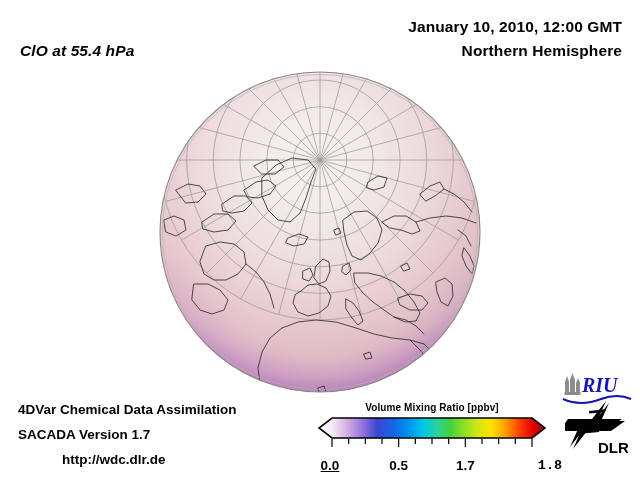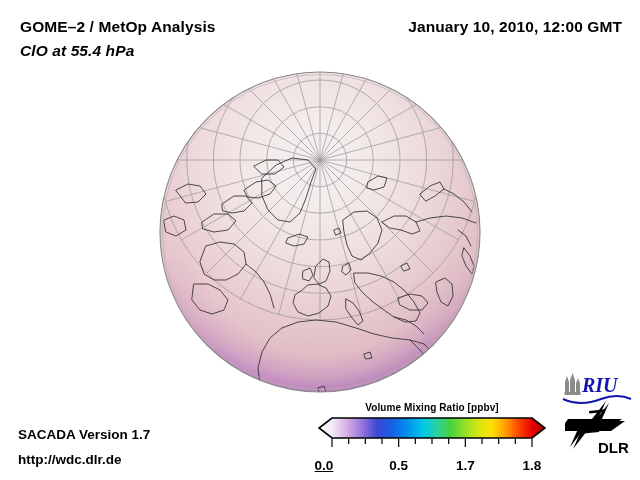--- a/index.html
+++ b/index.html
@@ -19,21 +19,21 @@
   .hdr { position: absolute; font-weight: bold; font-size: 15.5px; letter-spacing: 0.1px; white-space: nowrap; }
   #hdr-title      { left: 20px;  top: 18px; }
   #hdr-subtitle   { left: 20px;  top: 42px; font-style: italic; }
   #hdr-datetime   { right: 18px; top: 18px; text-align: right; }
   #hdr-region     { right: 18px; top: 42px; text-align: right; }
 
   
   .foot { position: absolute; left: 18px; font-weight: bold; font-size: 13.5px; white-space: nowrap; }
   #foot-line1 { top: 402px; }
   #foot-line2 { top: 427px; }
-  #foot-line3 { top: 452px; }
+  #foot-line3 { top: 452px; margin-left: 44px; }
 
   
   #globe-wrap {
     position: absolute;
     left: 158px; top: 70px;
     width: 324px; height: 324px;
   }
   #globe-wrap svg { display: block; }
 
   
@@ -55,23 +55,23 @@
 
   
   #riu-logo { position: absolute; left: 560px; top: 371px; width: 74px; height: 36px; }
   #dlr-logo { position: absolute; left: 565px; top: 397px; width: 70px; height: 62px; }
 </style>
 </head>
 <body>
 
 <div id="stage">
 
-  <div class="hdr" id="hdr-title">GOME–2 / MetOp Analysis</div>
   <div class="hdr" id="hdr-subtitle">ClO at 55.4 hPa</div>
   <div class="hdr" id="hdr-datetime">January 10, 2010, 12:00 GMT</div>
+  <div class="hdr" id="hdr-region">Northern Hemisphere</div>
 
   <div id="globe-wrap">
     <svg width="324" height="324" viewBox="0 0 324 324" xmlns="http://www.w3.org/2000/svg">
       <defs>
 
         <radialGradient id="fieldGrad" cx="50%" cy="28%" r="78%">
           <stop offset="0%" stop-color="#f4ebeb"></stop>
           <stop offset="18%" stop-color="#f1e6e6"></stop>
           <stop offset="40%" stop-color="#eddadc"></stop>
           <stop offset="62%" stop-color="#e8cacf"></stop>
@@ -224,20 +224,21 @@
         <path d="M206,284 L212,282 L214,288 L208,289 Z"></path>
         <path d="M160,318 L166,316 L168,322 L162,323 Z"></path>
         <path d="M218,320 L226,318 L230,325 L222,327 Z"></path>
       </g>
 
       <circle cx="162" cy="162" r="160" fill="none" stroke="#888888" stroke-width="1.1"></circle>
       <circle cx="162" cy="162" r="157.5" fill="none" stroke="#b9b0b4" stroke-width="1" opacity="0.7"></circle>
     </svg>
   </div>
 
+  <div class="foot" id="foot-line1">4DVar Chemical Data Assimilation</div>
   <div class="foot" id="foot-line2">SACADA Version 1.7</div>
   <div class="foot" id="foot-line3">http://wdc.dlr.de</div>
 
   <div id="cbar-block">
     <div id="cbar-title">Volume Mixing Ratio [ppbv]</div>
     <div id="cbar-svg-holder">
       <svg id="cbar-svg" width="228" height="36" viewBox="0 0 228 36" xmlns="http://www.w3.org/2000/svg">
         <defs>
           <linearGradient id="cbarGrad" x1="0" y1="0" x2="1" y2="0">
               <stop offset="0%" stop-color="#ffffff"></stop>
@@ -279,24 +280,24 @@
             <line x1="130.67" x2="130.67" y1="21.5" y2="27"></line>
             <line x1="147.33" x2="147.33" y1="21.5" y2="30"></line>
             <line x1="164.00" x2="164.00" y1="21.5" y2="27"></line>
             <line x1="180.67" x2="180.67" y1="21.5" y2="27"></line>
             <line x1="197.33" x2="197.33" y1="21.5" y2="27"></line>
             <line x1="214.00" x2="214.00" y1="21.5" y2="30"></line>
           </g>
       </svg>
     </div>
     <div id="cbar-ticklabels">
-        <span style="left: 6px; text-decoration: underline;">0.0</span>
+        <span style="left: 12px; text-decoration: underline;">0.0</span>
         <span style="left: 80.7px;">0.5</span>
         <span style="left: 147.3px;">1.7</span>
-        <span style="left: 214px;">1.8</span>
+        <span style="left: 232px; font-family: Liberation Mono, monospace;">1.8</span>
       </div>
   </div>
 
   <div id="riu-logo">
     <svg width="74" height="36" viewBox="0 0 74 36" xmlns="http://www.w3.org/2000/svg">
 
       <g fill="#8c8c8c">
         <path d="M5,22 L5,11 L7,5 L9,11 L9,22 Z"></path>
         <path d="M10,22 L10,9 L12.5,2 L15,9 L15,22 Z"></path>
         <path d="M16,22 L16,12 L18,7 L20,12 L20,22 Z"></path>

